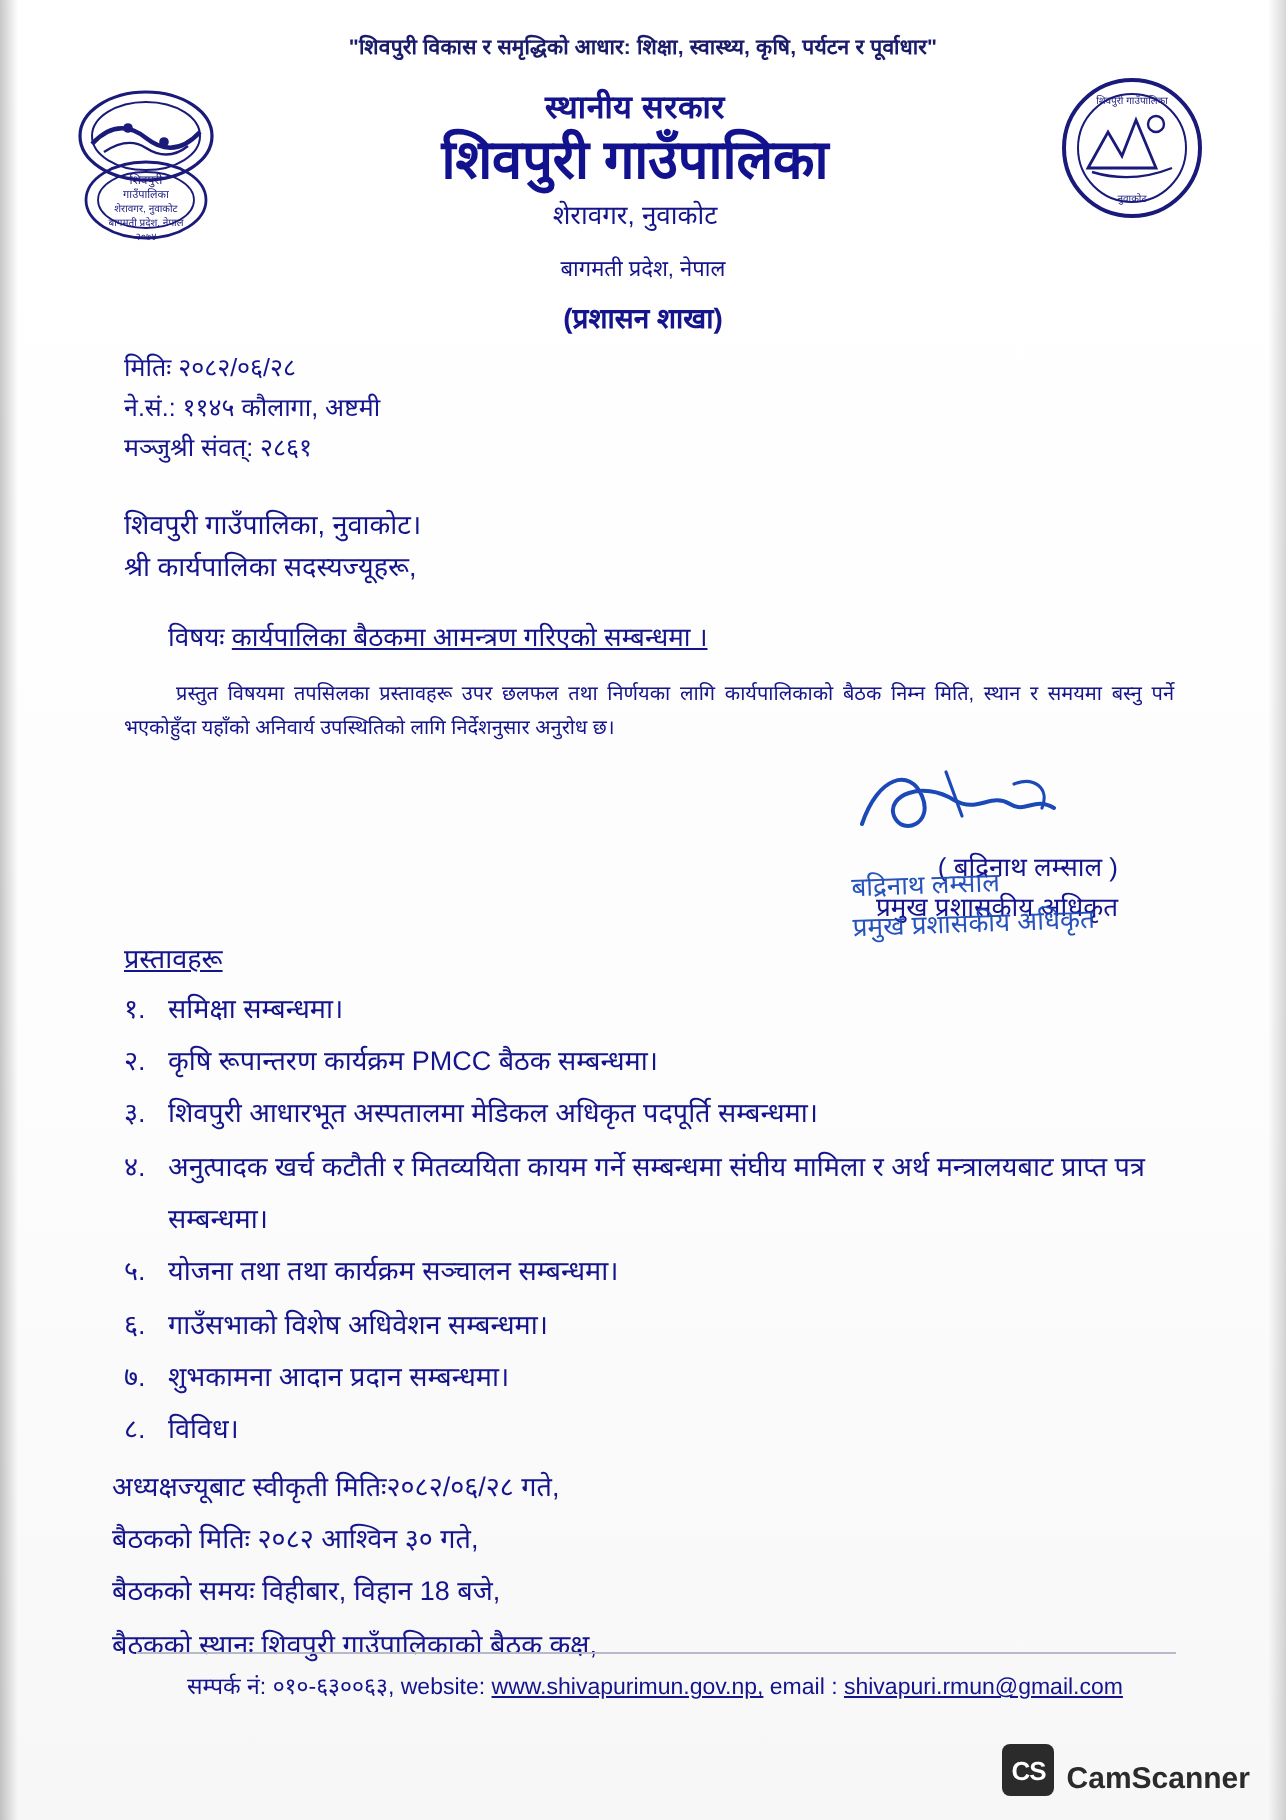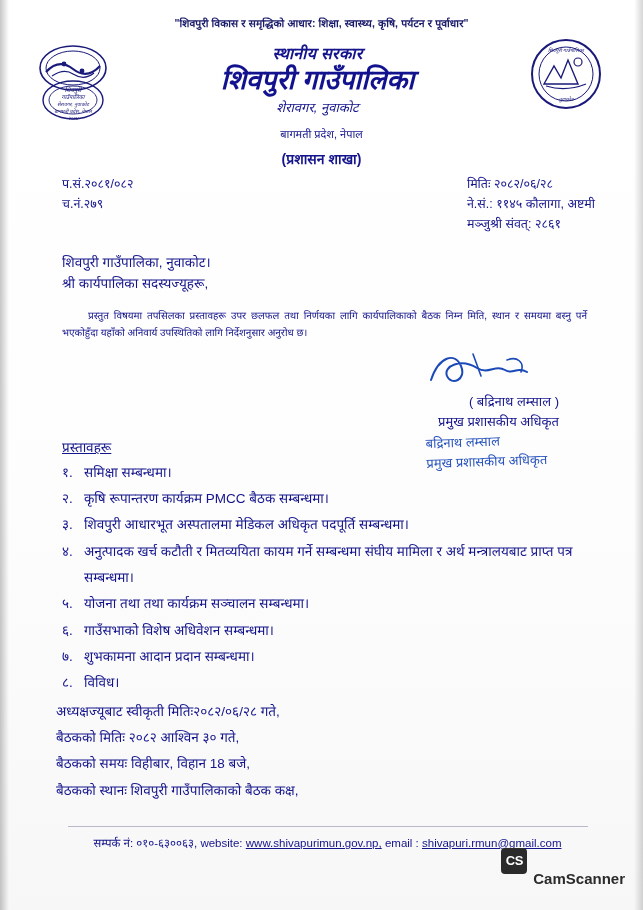--- a/index.html
+++ b/index.html
@@ -39,21 +39,20 @@
     letter-spacing: 0.1px;
   }
 
   
   .header {
     display: flex;
     align-items: flex-start;
     justify-content: space-between;
     margin-top: 8px;
     padding: 0 8px;
-    font-style: italic;
   }
   .emblem {
     width: 78px;
     height: 84px;
     position: relative;
     flex: 0 0 auto;
   }
   .emblem svg { display: block; }
 
   .header-mid {
@@ -241,23 +240,23 @@
   }
   .footer a {
     color: #14148c;
     text-decoration: underline;
   }
 
   
   .camscanner {
     position: absolute;
     right: 18px;
-    bottom: 23px;
+    bottom: 12px;
     display: flex;
-    align-items: center;
+    align-items: flex-end;
     gap: 6px;
   }
   .cs-badge {
     width: 26px;
     height: 26px;
     background: #2b2b2b;
     color: #ffffff;
     border-radius: 4px;
     font-size: 13px;
     font-weight: bold;
@@ -334,36 +333,36 @@
             <text x="36" y="63" font-size="5" fill="#1a1a7a" text-anchor="middle" font-family="'Liberation Sans',sans-serif">नुवाकोट</text>
           </svg>
         </div>
       </div>
     </div>
 
     <div class="province-line">बागमती प्रदेश, नेपाल</div>
     <div class="branch">(प्रशासन शाखा)</div>
 
     <div class="refrow">
-      <div class="ref-left">
-        <div>प.सं.२०८१/०८२</div>
-        <div>च.नं.२७९</div>
-      </div>
       <div class="ref-right">
         <div>मितिः २०८२/०६/२८</div>
         <div>ने.सं.: ११४५ कौलागा, अष्टमी</div>
         <div>मञ्जुश्री संवत्: २८६१</div>
       </div>
     </div>
 
     <div class="addressee">
       <div>शिवपुरी गाउँपालिका, नुवाकोट।</div>
       <div>श्री कार्यपालिका सदस्यज्यूहरू,</div>
     </div>
 
+    <div class="subject">
+      <span>विषयः</span>
+      <u>कार्यपालिका बैठकमा आमन्त्रण गरिएको सम्बन्धमा ।</u>
+    </div>
 
     <div class="body-para">
       <span class="indent"></span><span>प्रस्तुत विषयमा तपसिलका प्रस्तावहरू उपर छलफल तथा निर्णयका लागि कार्यपालिकाको बैठक निम्न मिति, स्थान र समयमा बस्नु पर्ने भएकोहुँदा यहाँको अनिवार्य उपस्थितिको लागि निर्देशनुसार अनुरोध छ।</span>
     </div>
 
     <div class="sign-block">
       <div class="sign-scribble">
         <svg width="120" height="46" viewBox="0 0 120 46">
           <path d="M10 34 C18 10, 34 6, 40 20 C46 34, 30 40, 26 30 C22 20, 40 12, 56 22 C68 29, 74 18, 84 24 C92 29, 96 20, 106 26" fill="none" stroke="#1b49b8" stroke-width="2" stroke-linecap="round"></path>
           <path d="M52 8 L60 30" fill="none" stroke="#1b49b8" stroke-width="1.6" stroke-linecap="round"></path>

